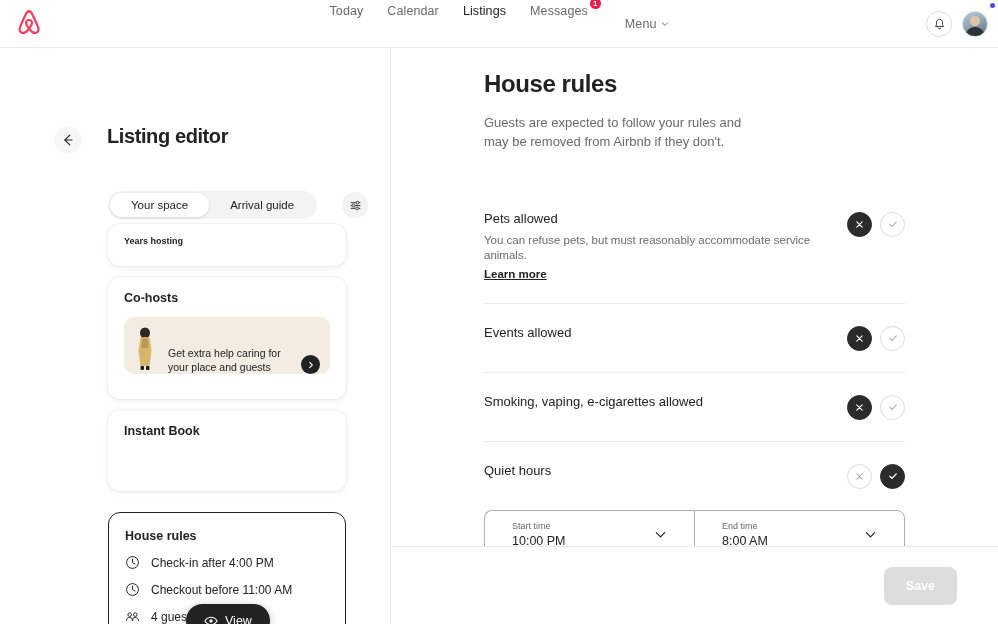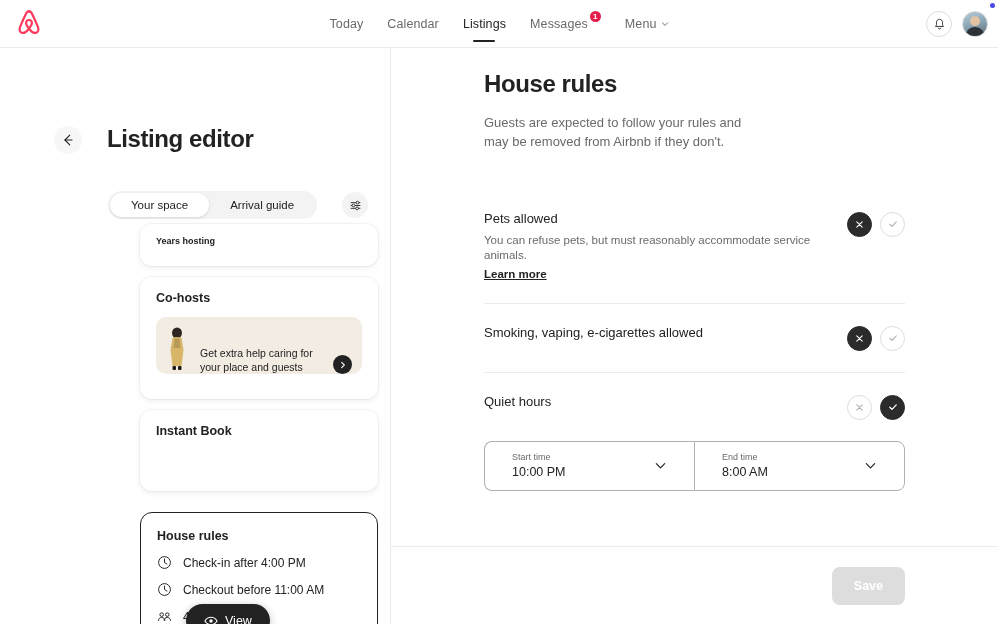--- a/index.html
+++ b/index.html
@@ -16,21 +16,21 @@
     position: relative;
     height: 48px;
     border-bottom: 1px solid #ebebeb;
     display: flex;
     align-items: center;
     background: #fff;
   }
   .logo-wrap { position: absolute; left: 12px; top: 6px; width: 34px; height: 36px; }
   .nav-center {
     position: absolute; left: 0; right: 0;
-    display: flex; justify-content: center; align-items: center;
+    display: flex; justify-content: center; 
     gap: 24px; height: 48px;
   }
   .nav-link {
     font-size: 12.5px; color: #6a6a6a; position: relative;
     padding: 4px 0; white-space: nowrap; letter-spacing: .1px;
   }
   .nav-link.active { color: #222; }
   .nav-link.active::after {
     content: ""; position: absolute; left: 50%; transform: translateX(-50%);
     bottom: -7px; width: 22px; height: 2px; background: #222; border-radius: 2px;
@@ -80,42 +80,42 @@
     border-right: 1px solid #ebebeb;
     background: #fff; position: relative; overflow: hidden;
   }
   .back-btn {
     position: absolute; left: 54px; top: 78px;
     width: 28px; height: 28px; border-radius: 50%;
     background: #f7f7f7; display: flex; align-items: center; justify-content: center;
   }
   .lp-title {
     position: absolute; left: 107px; top: 77px;
-    font-size: 24px; font-weight: 600; letter-spacing: -.4px; color: #222;
+    font-size: 20px; font-weight: 600; letter-spacing: -.4px; color: #222;
   }
 
   .tabs-row {
     position: absolute; left: 108px; top: 143px;
     display: flex; align-items: center; gap: 25px;
   }
   .tab-group {
     background: #f3f3f3; border-radius: 20px; padding: 2px;
     display: flex; align-items: center;
   }
   .tab {
     font-size: 11.5px; color: #222; padding: 6px 21px;
     border-radius: 18px; font-weight: 500; white-space: nowrap;
   }
   .tab.selected { background: #fff; box-shadow: 0 1px 3px rgba(0,0,0,.12); }
   .filter-btn {
     width: 26px; height: 26px; border-radius: 50%; background: #f3f3f3;
     display: flex; align-items: center; justify-content: center;
   }
 
-  .cards-scroll { position: absolute; left: 0; top: 176px; width: 391px; bottom: 12px; margin-left: 32px; }
+  .cards-scroll { position: absolute; left: 0; top: 176px; width: 391px; bottom: 12px; }
 
   .card {
     position: absolute; left: 108px; width: 238px;
     background: #fff; border-radius: 12px;
     box-shadow: 0 2px 6px rgba(0,0,0,.07), 0 0 0 1px rgba(0,0,0,.035);
   }
   .card-title { font-size: 12.5px; font-weight: 600; color: #222; }
   .card-sub { font-size: 12px; color: #5e5e5e; line-height: 1.32; }
 
   #card-years { top: 0; height: 42px; padding: 12px 16px; }
@@ -196,21 +196,21 @@
   .time-box.left { border-radius: 8px 0 0 8px; border-right: none; }
   .time-box.right { border-radius: 0 8px 8px 0; }
   .tb-inner { flex: 1; }
   .tb-label { font-size: 9px; color: #6a6a6a; line-height: 1.2; }
   .tb-value { font-size: 12.5px; color: #222; margin-top: 2px; }
 
   .footer {
     position: absolute; left: 0; right: 0; bottom: 0; height: 78px;
     border-top: 1px solid #ebebeb; background: #fff;
     display: flex; align-items: center; justify-content: flex-end;
-    padding-right: 93px;
+    padding-right: 41px;
   }
   .save-btn {
     background: #dddddd; color: #ffffff; border: none;
     border-radius: 8px; height: 38px; padding: 0 22px;
     font-size: 12.5px; font-weight: 600;
     font-family: "Liberation Sans", sans-serif;
   }
 </style>
 </head>
 <body>
@@ -371,20 +371,37 @@
                 </svg>
             </div>
             <div class="tg">
               <svg width="10" height="10" viewBox="0 0 12 12">
                   <path d="M2.2 6.3l2.6 2.6L9.9 3.4" fill="none" stroke="#b0b0b0" stroke-width="1.3" stroke-linecap="round" stroke-linejoin="round"></path>
                 </svg>
             </div>
           </div>
         </div>
 
+        <div class="rule-row">
+          <div class="rr-body">
+            <div class="rr-label">Events allowed</div>
+          </div>
+          <div class="rr-toggle">
+            <div class="tg on">
+              <svg width="9" height="9" viewBox="0 0 12 12">
+                  <path d="M2.4 2.4l7.2 7.2M9.6 2.4l-7.2 7.2" stroke="#fff" stroke-width="1.5" stroke-linecap="round"></path>
+                </svg>
+            </div>
+            <div class="tg">
+              <svg width="10" height="10" viewBox="0 0 12 12">
+                  <path d="M2.2 6.3l2.6 2.6L9.9 3.4" fill="none" stroke="#b0b0b0" stroke-width="1.3" stroke-linecap="round" stroke-linejoin="round"></path>
+                </svg>
+            </div>
+          </div>
+        </div>
 
         <div class="rule-row">
           <div class="rr-body">
             <div class="rr-label">Smoking, vaping, e-cigarettes allowed</div>
           </div>
           <div class="rr-toggle">
             <div class="tg on">
               <svg width="9" height="9" viewBox="0 0 12 12">
                   <path d="M2.4 2.4l7.2 7.2M9.6 2.4l-7.2 7.2" stroke="#fff" stroke-width="1.5" stroke-linecap="round"></path>
                 </svg>

